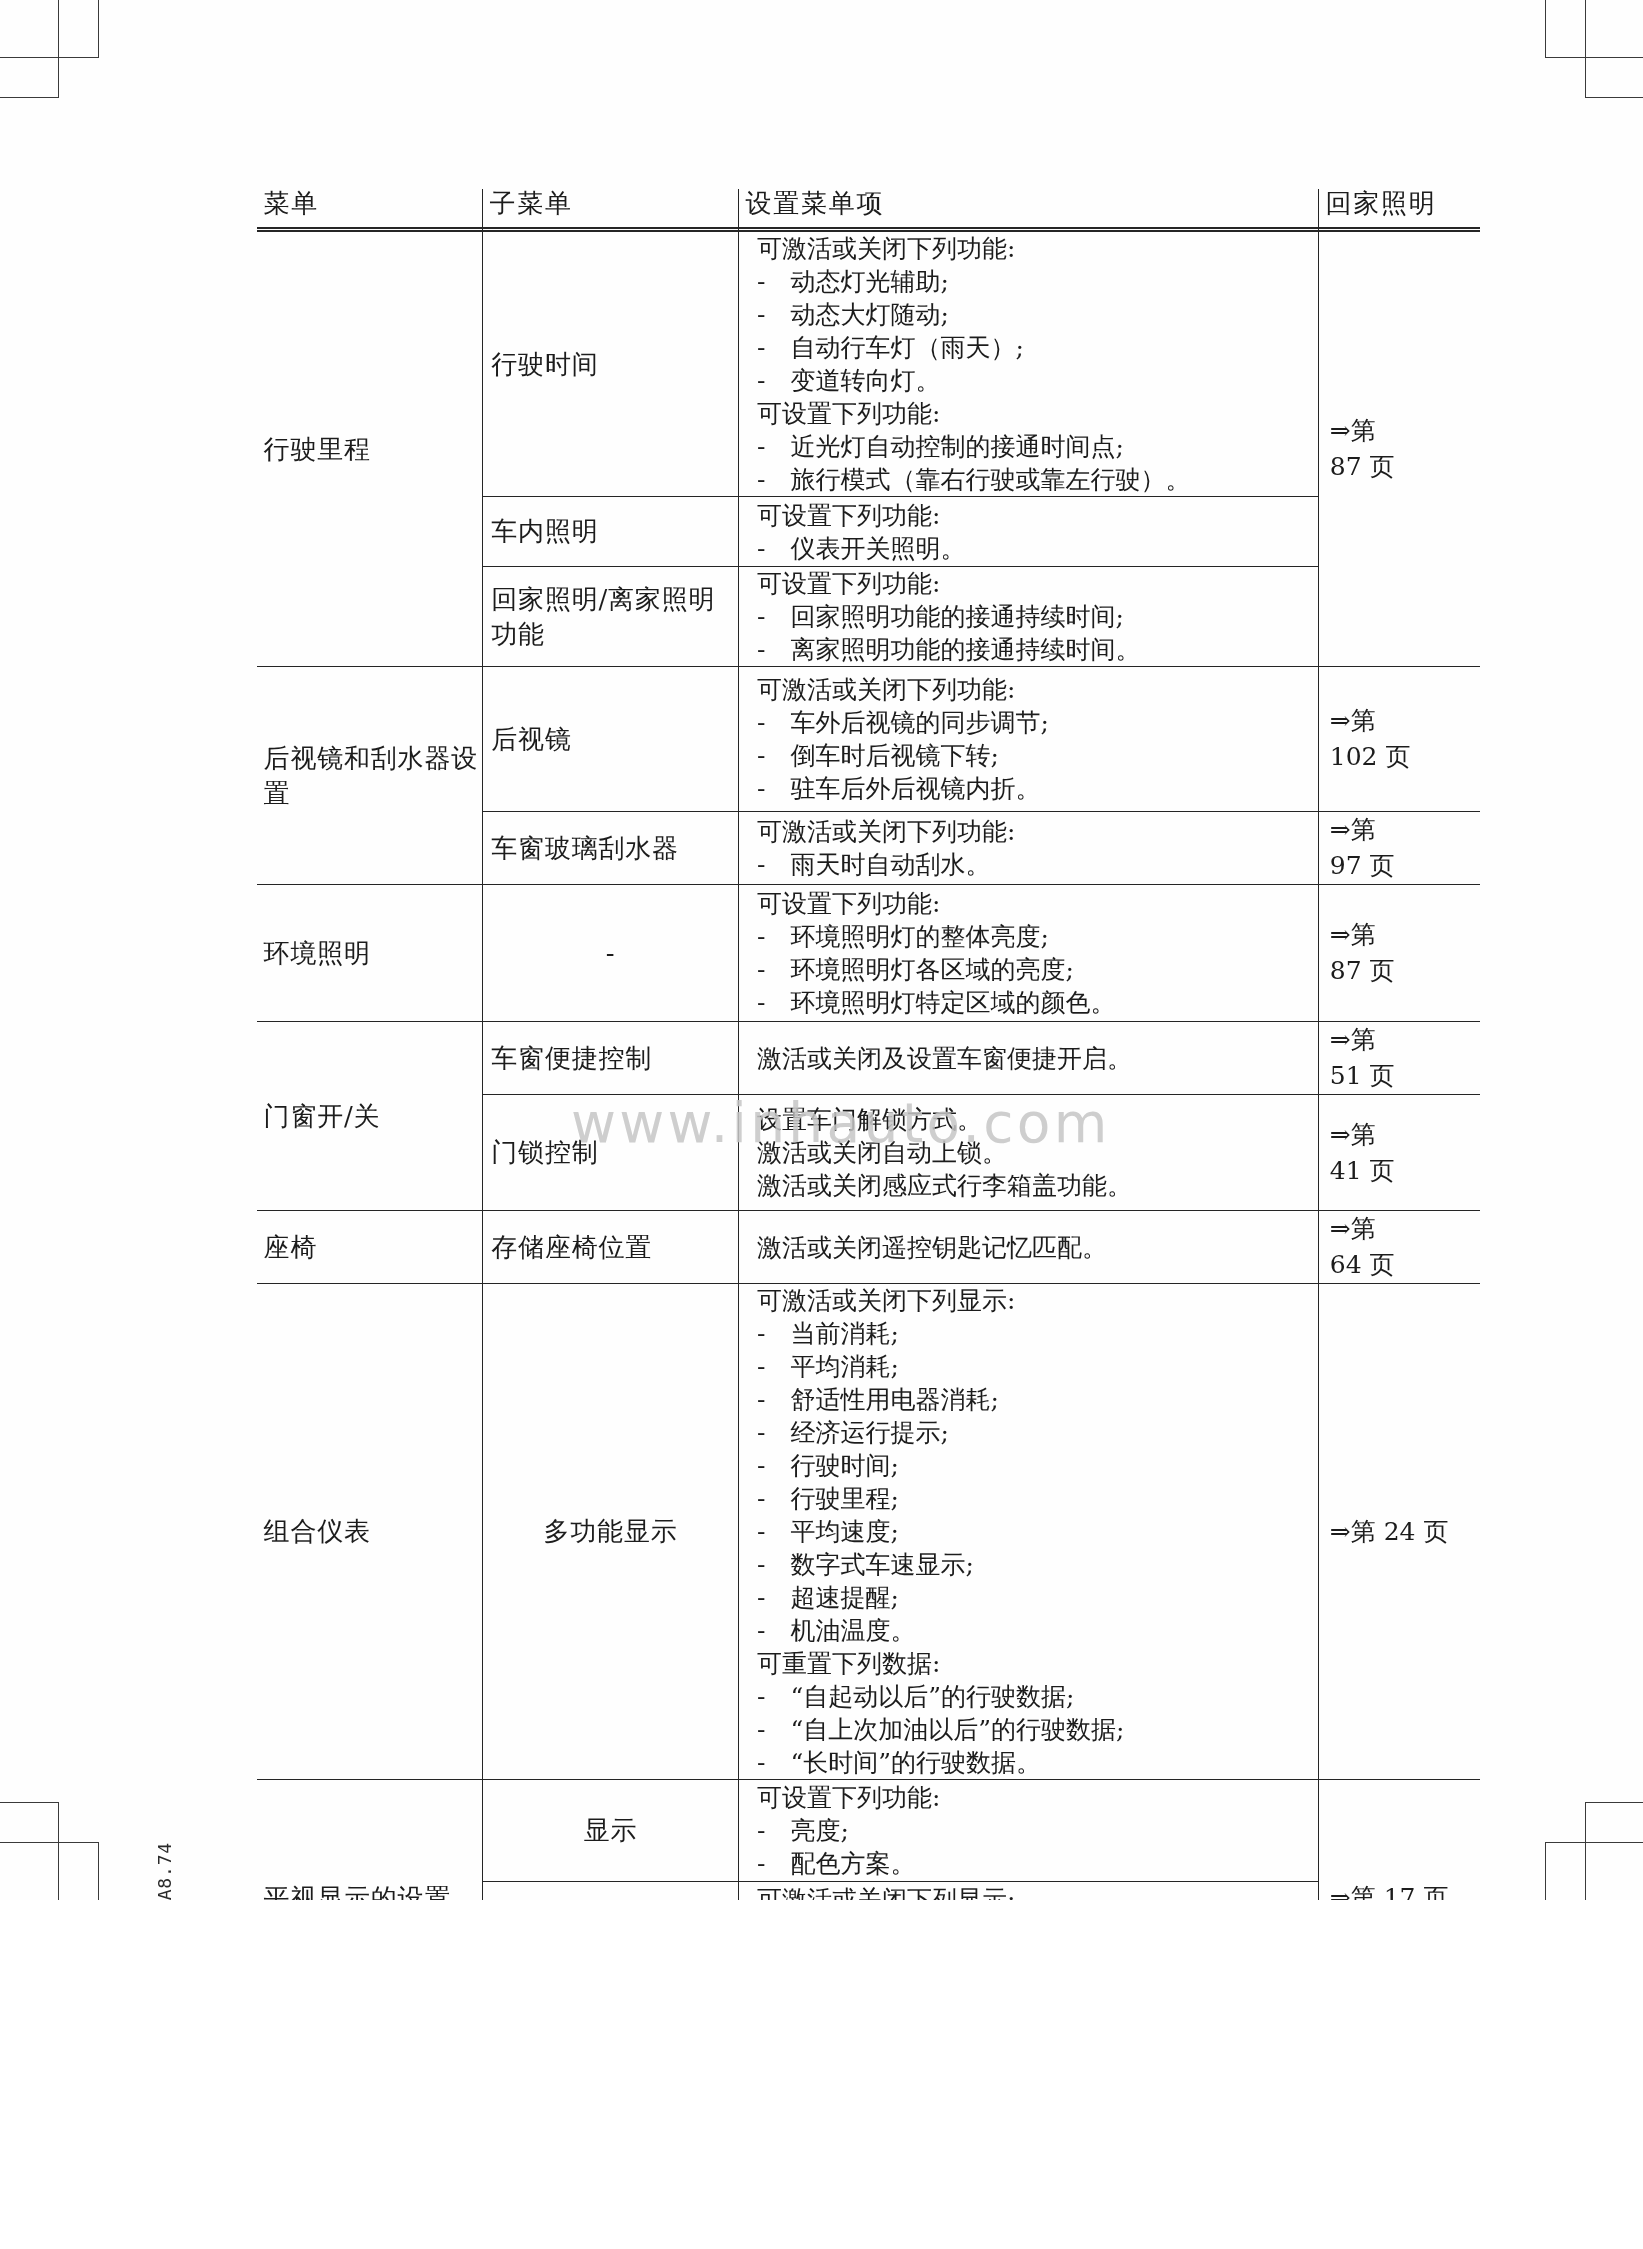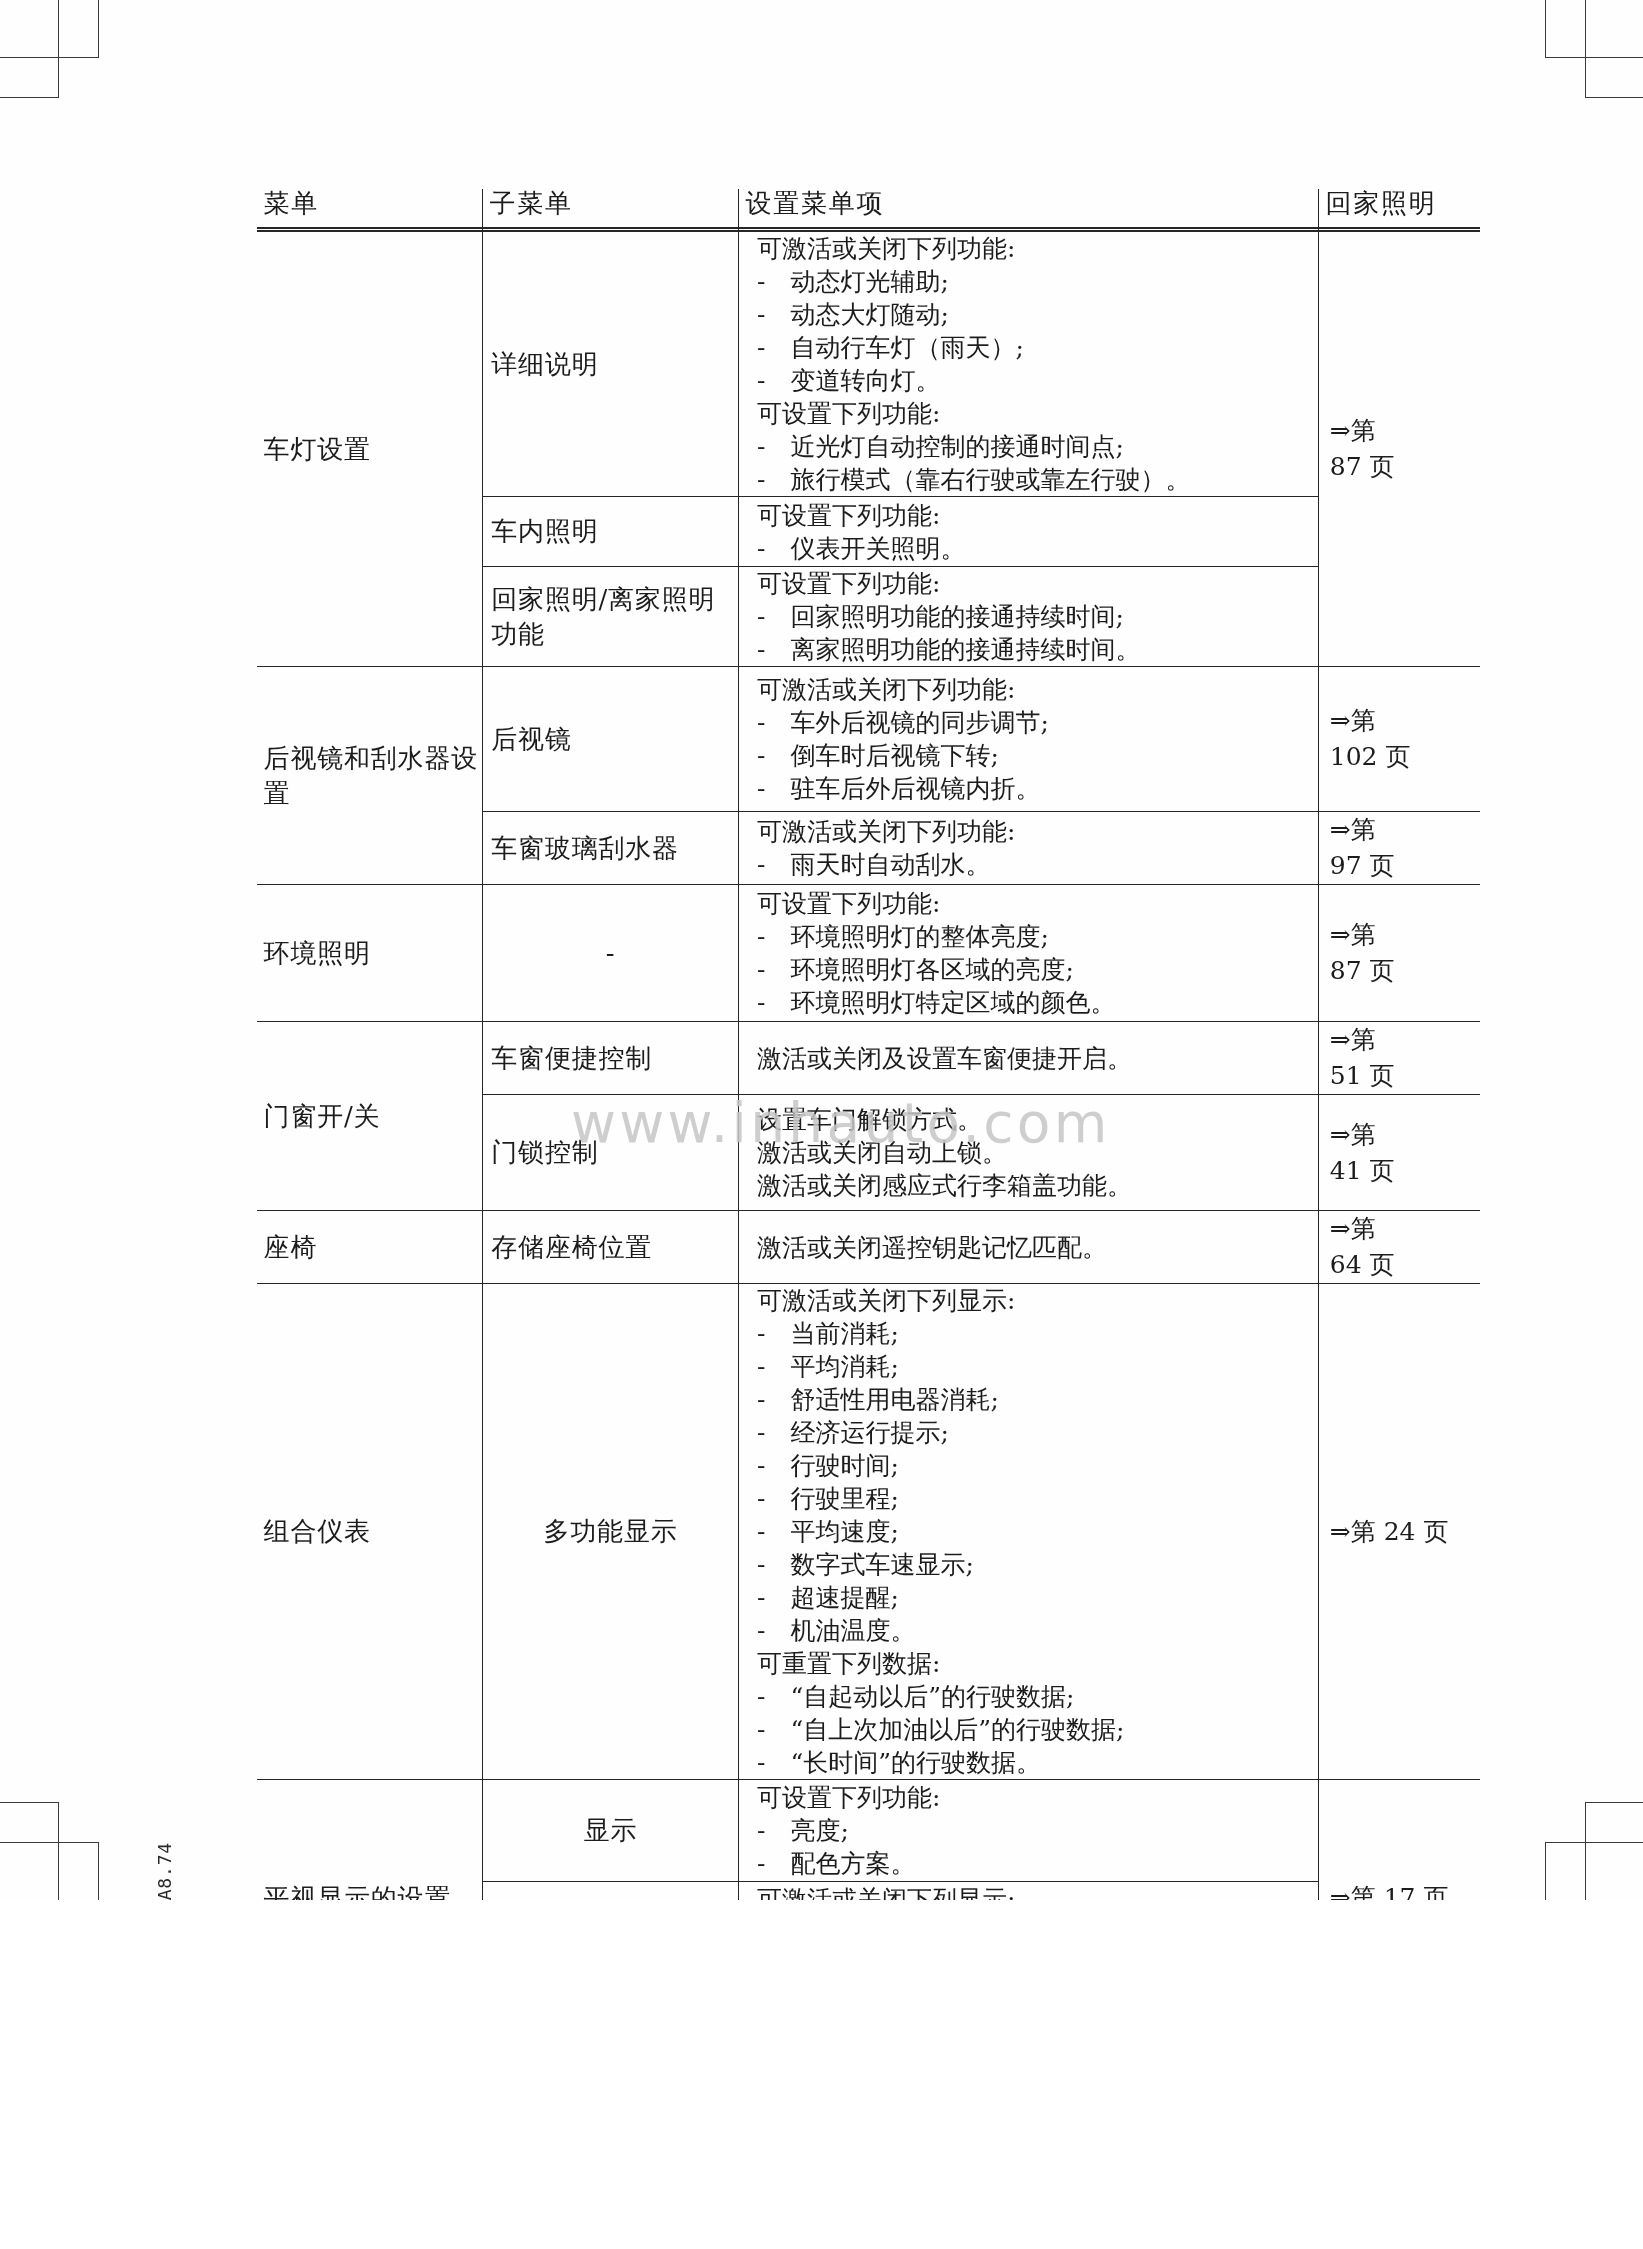--- a/index.html
+++ b/index.html
@@ -92,22 +92,22 @@
   <div class="crop br-a"></div>
   <div class="crop br-b"></div>
 
   <div id="tbl">
 
     <div class="hcell vr" style="grid-row:1;grid-column:1;">菜单</div>
     <div class="hcell vr" style="grid-row:1;grid-column:2;">子菜单</div>
     <div class="hcell vr" style="grid-row:1;grid-column:3;">设置菜单项</div>
     <div class="hcell" style="grid-row:1;grid-column:4;">回家照明</div>
 
-    <div class="mcell vr bb" style="grid-row:2 / span 3;grid-column:1;">车灯设置</div>
-    <div class="scell vr bb" style="grid-row:2;grid-column:2;">详细说明</div>
+    <div class="mcell vr bb" style="grid-row:2 / span 3;grid-column:1;">行驶里程</div>
+    <div class="scell vr bb" style="grid-row:2;grid-column:2;">行驶时间</div>
     <div class="tcell vr bb" style="grid-row:2;grid-column:3;">可激活或关闭下列功能:
 -　动态灯光辅助;
 -　动态大灯随动;
 -　自动行车灯（雨天）;
 -　变道转向灯。
 可设置下列功能:
 -　近光灯自动控制的接通时间点;
 -　旅行模式（靠右行驶或靠左行驶）。</div>
     <div class="dcell bb" style="grid-row:2 / span 3;grid-column:4;">⇒第
 87 页</div>

